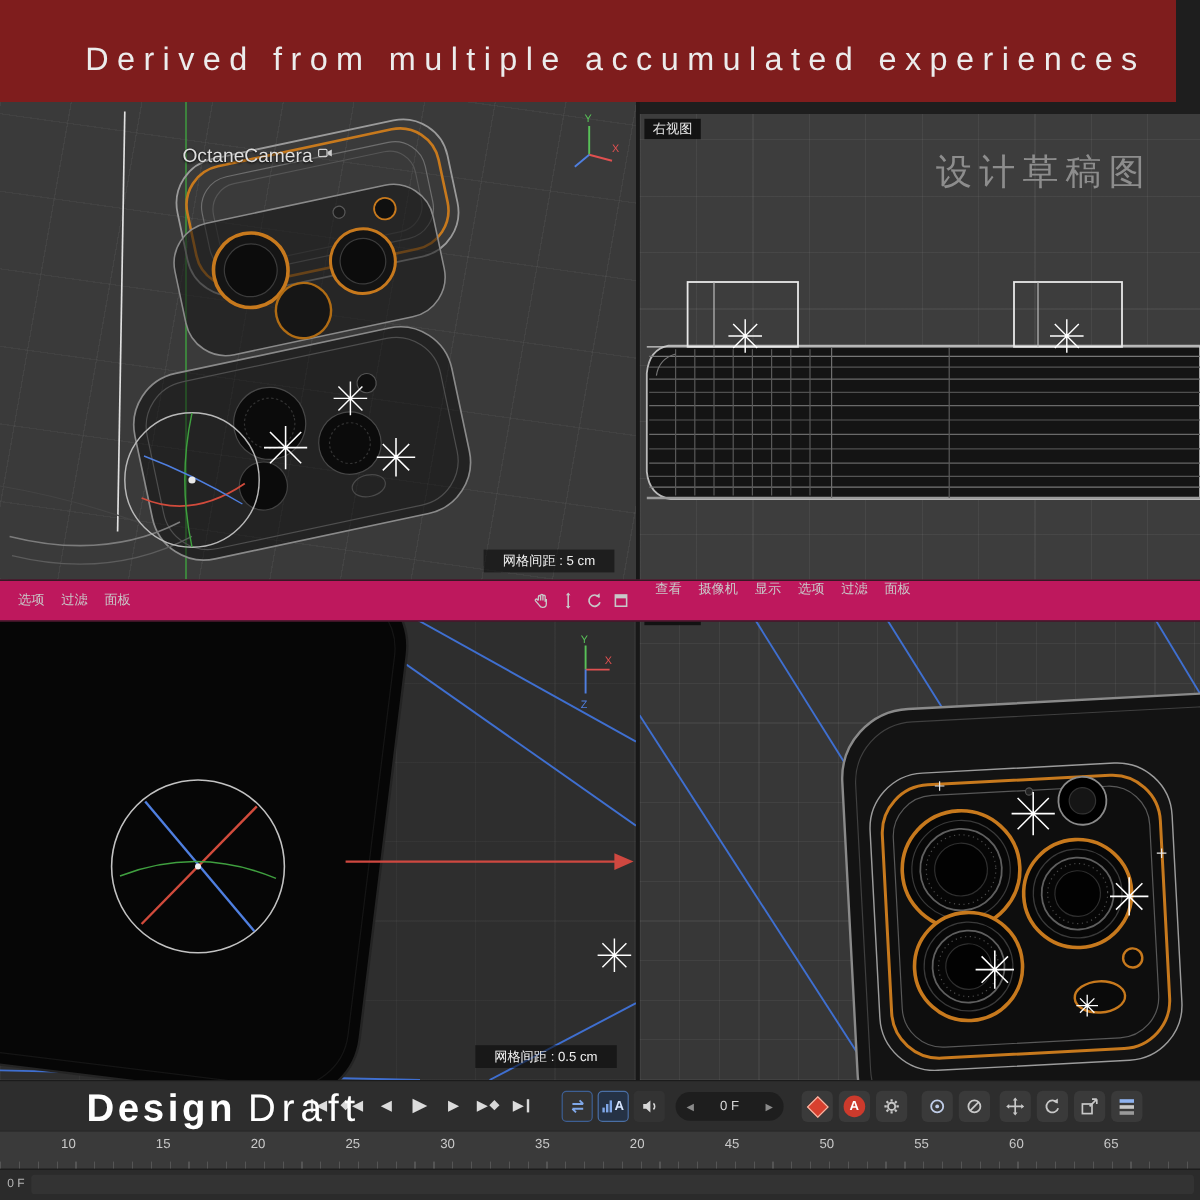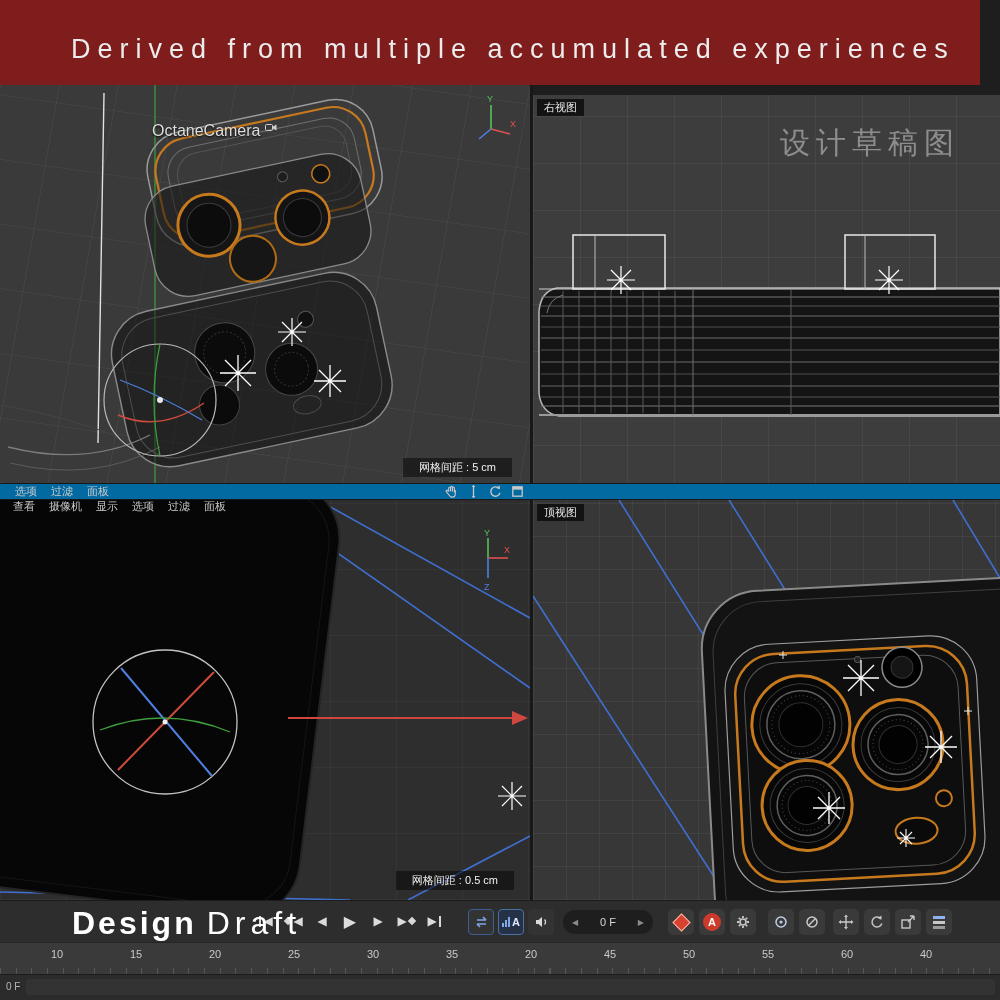--- a/index.html
+++ b/index.html
@@ -43,23 +43,23 @@
             padding:2px 16px;z-index:5;white-space:nowrap;}
   .gb-tl{right:18px;bottom:6px;} .gb-bl{right:16px;bottom:10px;}
   .cam-label{position:absolute;left:152px;top:7px;display:flex;align-items:flex-start;gap:4px;
             font-size:16px;color:#dedede;z-index:5;text-shadow:0 1px 2px #000;margin-top:30px;}
   .watermark{position:absolute;right:40px;top:28px;font-size:30px;letter-spacing:6px;
             color:#8d8d8d;z-index:5;white-space:nowrap;}
   .gizmo{position:absolute;z-index:5;}
   .gz-tl{right:14px;top:8px;} .gz-bl{right:16px;top:28px;}
 
   
-  .menubar{position:absolute;left:0;top:483px;width:1000px;height:17px;background:#0369a1;
+  .menubar{position:absolute;left:0;top:483px;width:1000px;height:35px;background:#be185d;
            border-top:1px solid #181818;border-bottom:1px solid #181818;display:flex;
-           z-index:6;box-sizing:border-box;flex-direction:column;}
+           z-index:6;box-sizing:border-box;}
   .mb-left{width:533px;display:flex;align-items:center;padding-left:8px;box-sizing:border-box;}
   .mb-right{flex:1;display:flex;align-items:flex-start;padding-left:6px;}
   .mi{font-size:11px;color:#c9c9c9;padding:0 7px;line-height:15px;cursor:default;}
   .mb-icons{margin-left:auto;display:flex;gap:7px;align-items:center;padding-right:8px;}
   .mb-icons svg{display:block;}
 
   
   .timeline{position:absolute;left:0;top:900px;width:1000px;height:42px;background:#2d2d2d;
             border-top:1px solid #1b1b1b;z-index:10;box-sizing:border-box;}
   .transport{position:absolute;left:253px;top:6px;display:flex;gap:2px;align-items:center;}
@@ -465,21 +465,21 @@
     <span class="tick" style="left:136px">15</span>
     <span class="tick" style="left:215px">20</span>
     <span class="tick" style="left:294px">25</span>
     <span class="tick" style="left:373px">30</span>
     <span class="tick" style="left:452px">35</span>
     <span class="tick" style="left:531px">20</span>
     <span class="tick" style="left:610px">45</span>
     <span class="tick" style="left:689px">50</span>
     <span class="tick" style="left:768px">55</span>
     <span class="tick" style="left:847px">60</span>
-    <span class="tick" style="left:926px">40</span>
+    <span class="tick" style="left:926px">65</span>
   </div>
 
   <div class="bottom-strip">
     <div class="ps-track"></div>
     <span class="footer-frame">0 F</span>
   </div>
 
   <div class="design-draft">
     <span class="dd-bold">Design</span><span class="dd-light">Draft</span>
   </div>

